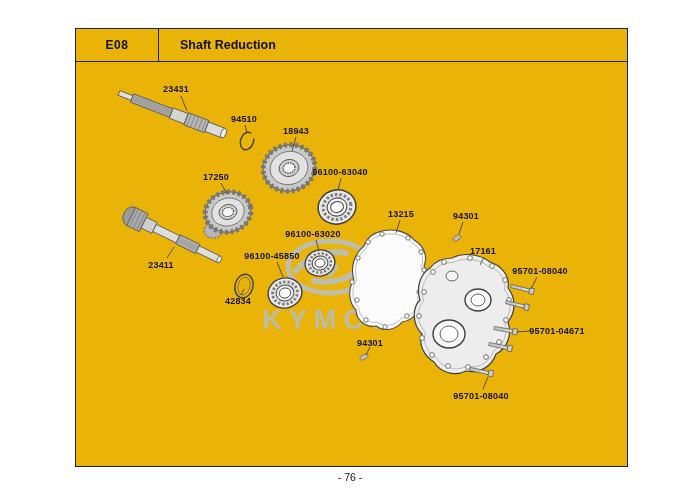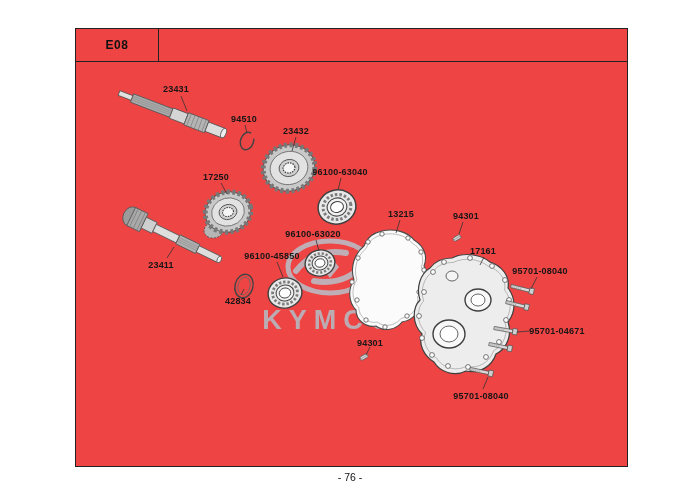--- a/index.html
+++ b/index.html
@@ -4,21 +4,21 @@
 <style>
   html,body { margin:0; padding:0; }
   body {
     width:700px; height:495px; position:relative;
     background:#ffffff; overflow:hidden;
     font-family:"Liberation Sans", sans-serif;
     color:#111;
   }
   .frame {
     position:absolute; left:75px; top:28px; width:553px; height:439px;
-    border:1.5px solid #222; box-sizing:border-box; background:#ef4444;
+    border:1.5px solid #222; box-sizing:border-box; background:#eab308;
   }
   .header-row { display:flex; height:32px; border-bottom:1.5px solid #222; }
   .code-cell {
     width:82px; border-right:1.5px solid #222;
     display:flex; align-items:center; justify-content:center;
     font-weight:bold; font-size:12px; letter-spacing:0.5px;
   }
   .title-cell {
     flex:1; display:flex; align-items:center;
     padding-left:21px; font-weight:bold; font-size:12.5px;
@@ -33,20 +33,21 @@
     position:absolute; left:0; right:0; top:471px; text-align:center;
     font-size:10.5px; color:#111;
   }
 </style>
 </head>
 <body>
 
 <div class="frame">
   <div class="header-row">
     <div class="code-cell">E08</div>
+    <div class="title-cell">Shaft Reduction</div>
   </div>
 </div>
 
 <svg class="diagram-svg" width="700" height="495" viewBox="0 0 700 495">
   <defs>
     <g id="bolt">
       <rect x="0" y="-1.6" width="19" height="3.2" fill="#dadada" stroke="#555" stroke-width="0.7"></rect>
       <path d="M2,-1.6 v3.2 M4,-1.6 v3.2 M6,-1.6 v3.2 M8,-1.6 v3.2 M10,-1.6 v3.2" stroke="#8a8a8a" stroke-width="0.5"></path>
       <rect x="19" y="-3" width="4.5" height="6" fill="#cfcfcf" stroke="#555" stroke-width="0.7"></rect>
     </g>
@@ -207,21 +208,21 @@
     <line x1="241" y1="295" x2="244" y2="289"></line>
     <line x1="530" y1="331" x2="517" y2="332"></line>
     <line x1="370" y1="347" x2="366" y2="355"></line>
     <line x1="483" y1="389" x2="488" y2="377"></line>
   </g>
 </svg>
 
 <div class="labels-layer">
   <div class="part-label" style="left:176px; top:84px">23431</div>
   <div class="part-label" style="left:244px; top:114px">94510</div>
-  <div class="part-label" style="left:296px; top:126px">23432</div>
+  <div class="part-label" style="left:296px; top:126px">18943</div>
   <div class="part-label" style="left:216px; top:172px">17250</div>
   <div class="part-label" style="left:340px; top:167px">96100-63040</div>
   <div class="part-label" style="left:401px; top:209px">13215</div>
   <div class="part-label" style="left:466px; top:211px">94301</div>
   <div class="part-label" style="left:313px; top:229px">96100-63020</div>
   <div class="part-label" style="left:483px; top:246px">17161</div>
   <div class="part-label" style="left:272px; top:251px">96100-45850</div>
   <div class="part-label" style="left:161px; top:260px">23411</div>
   <div class="part-label" style="left:540px; top:266px">95701-08040</div>
   <div class="part-label" style="left:238px; top:296px">42834</div>

